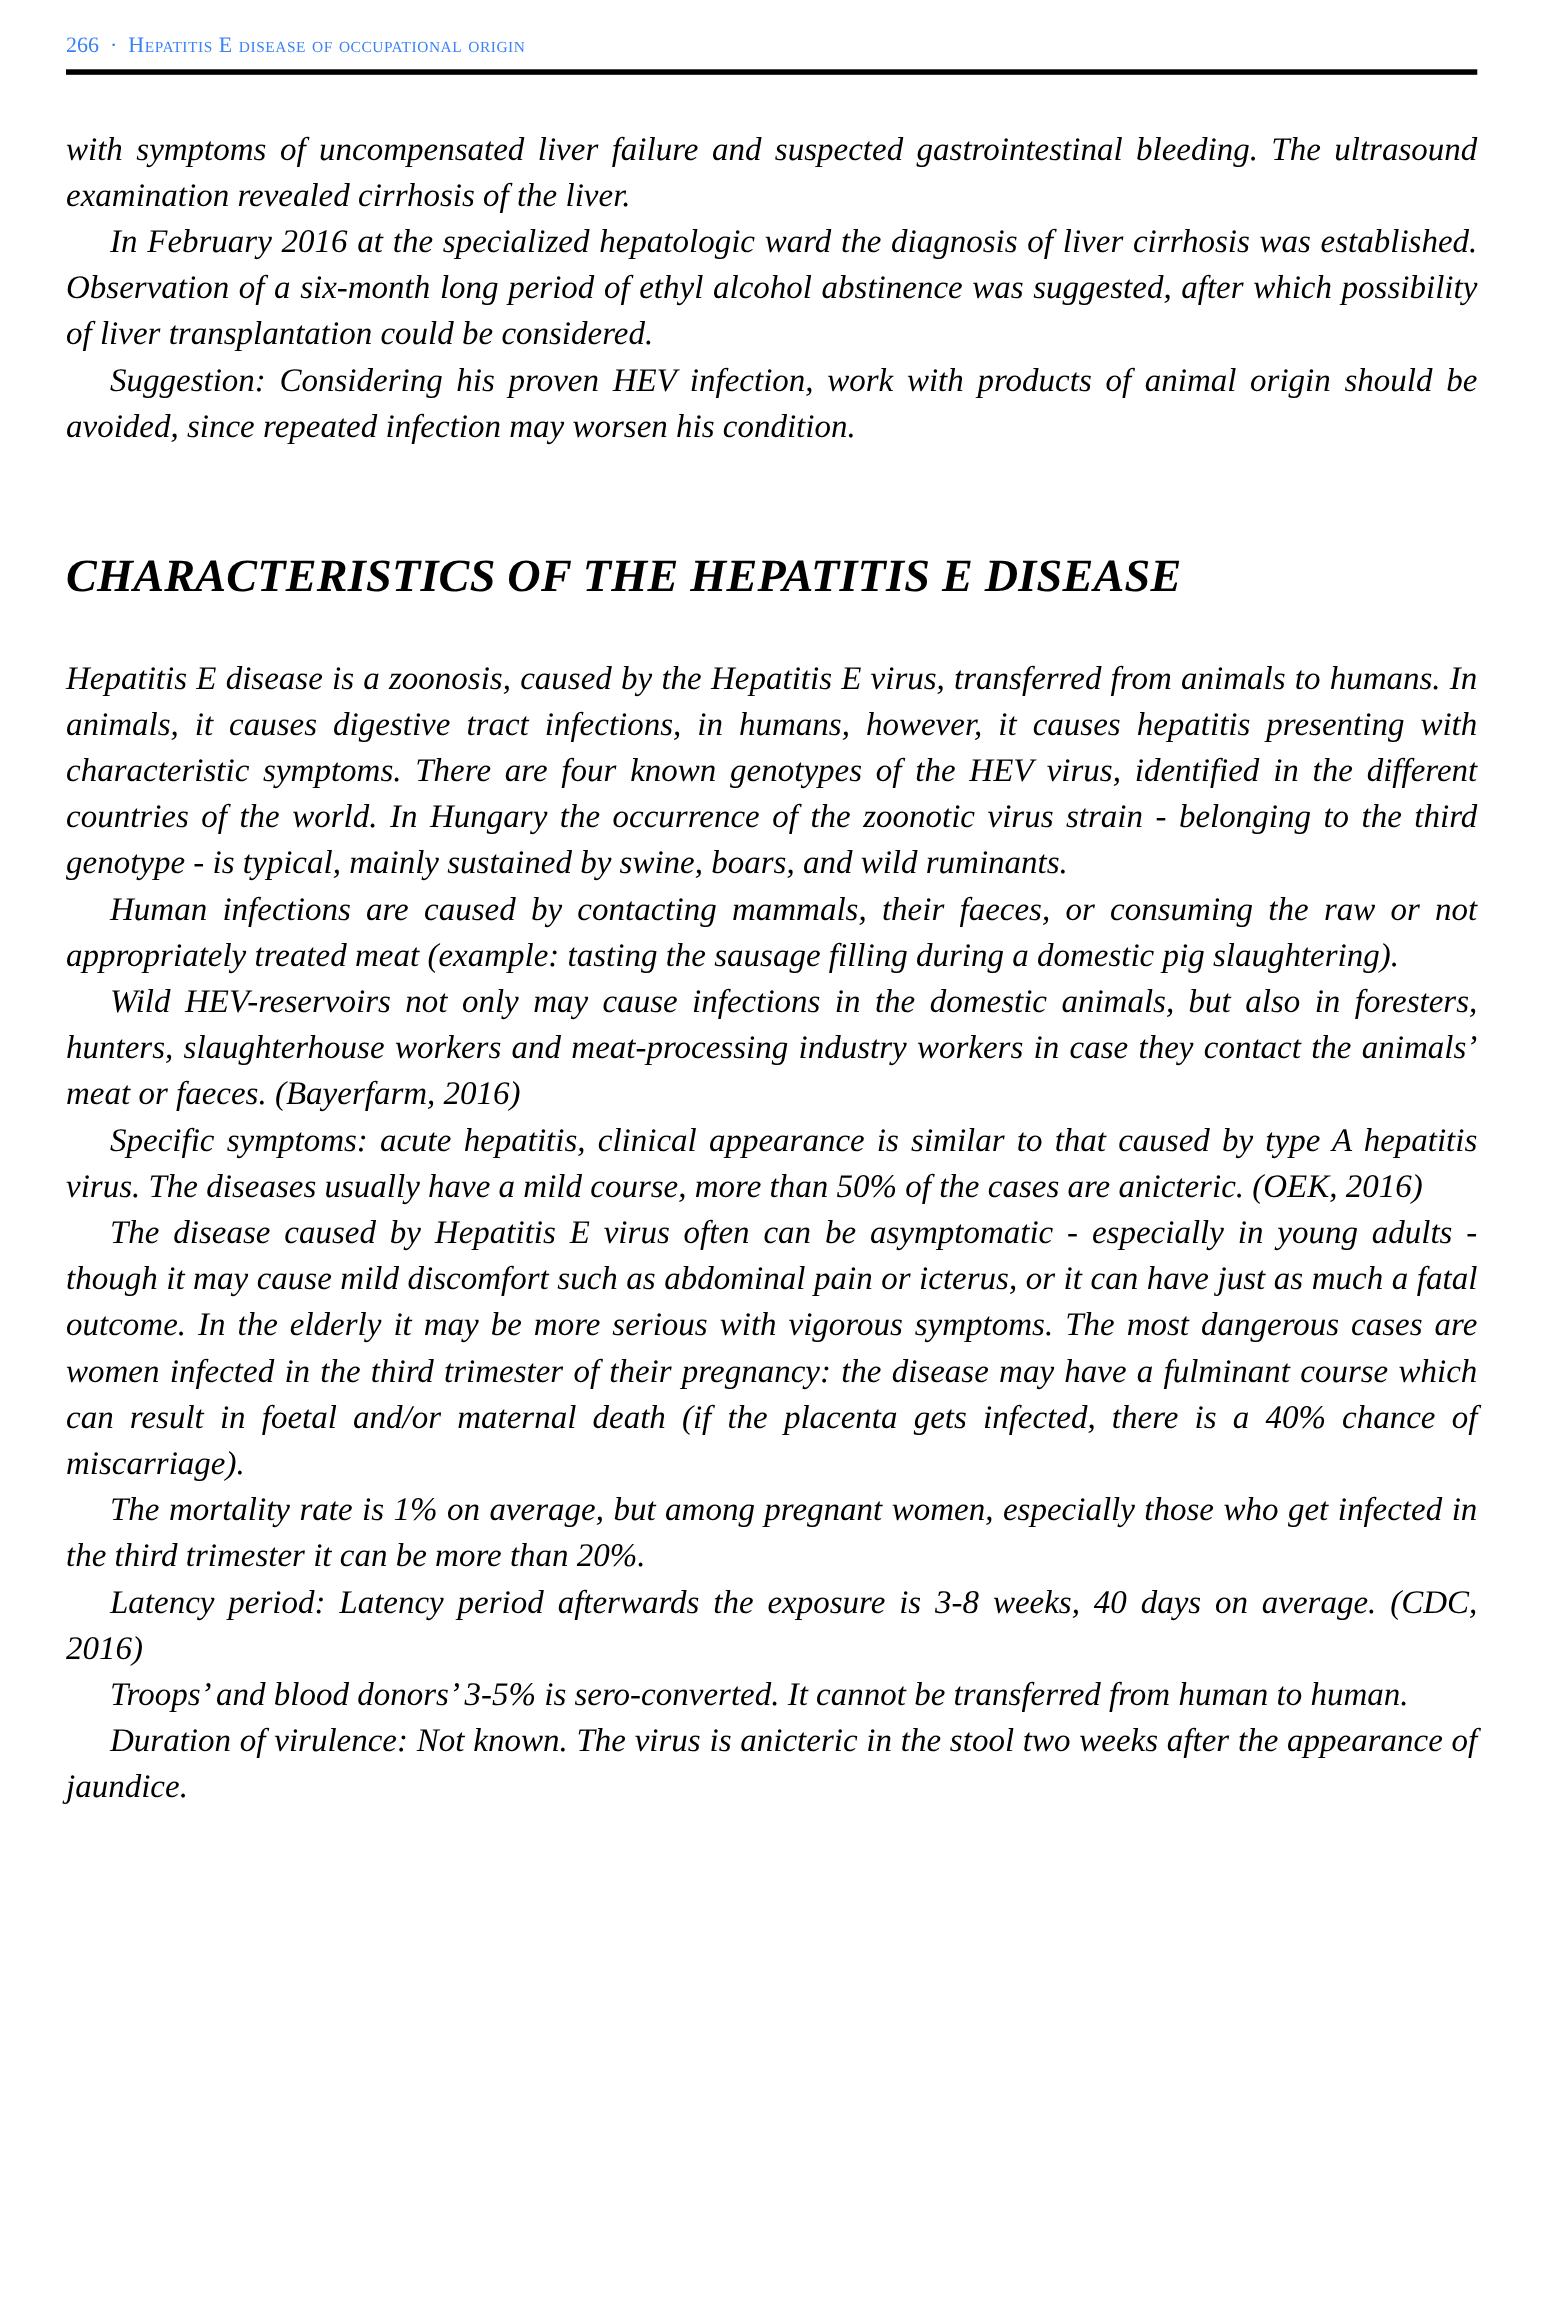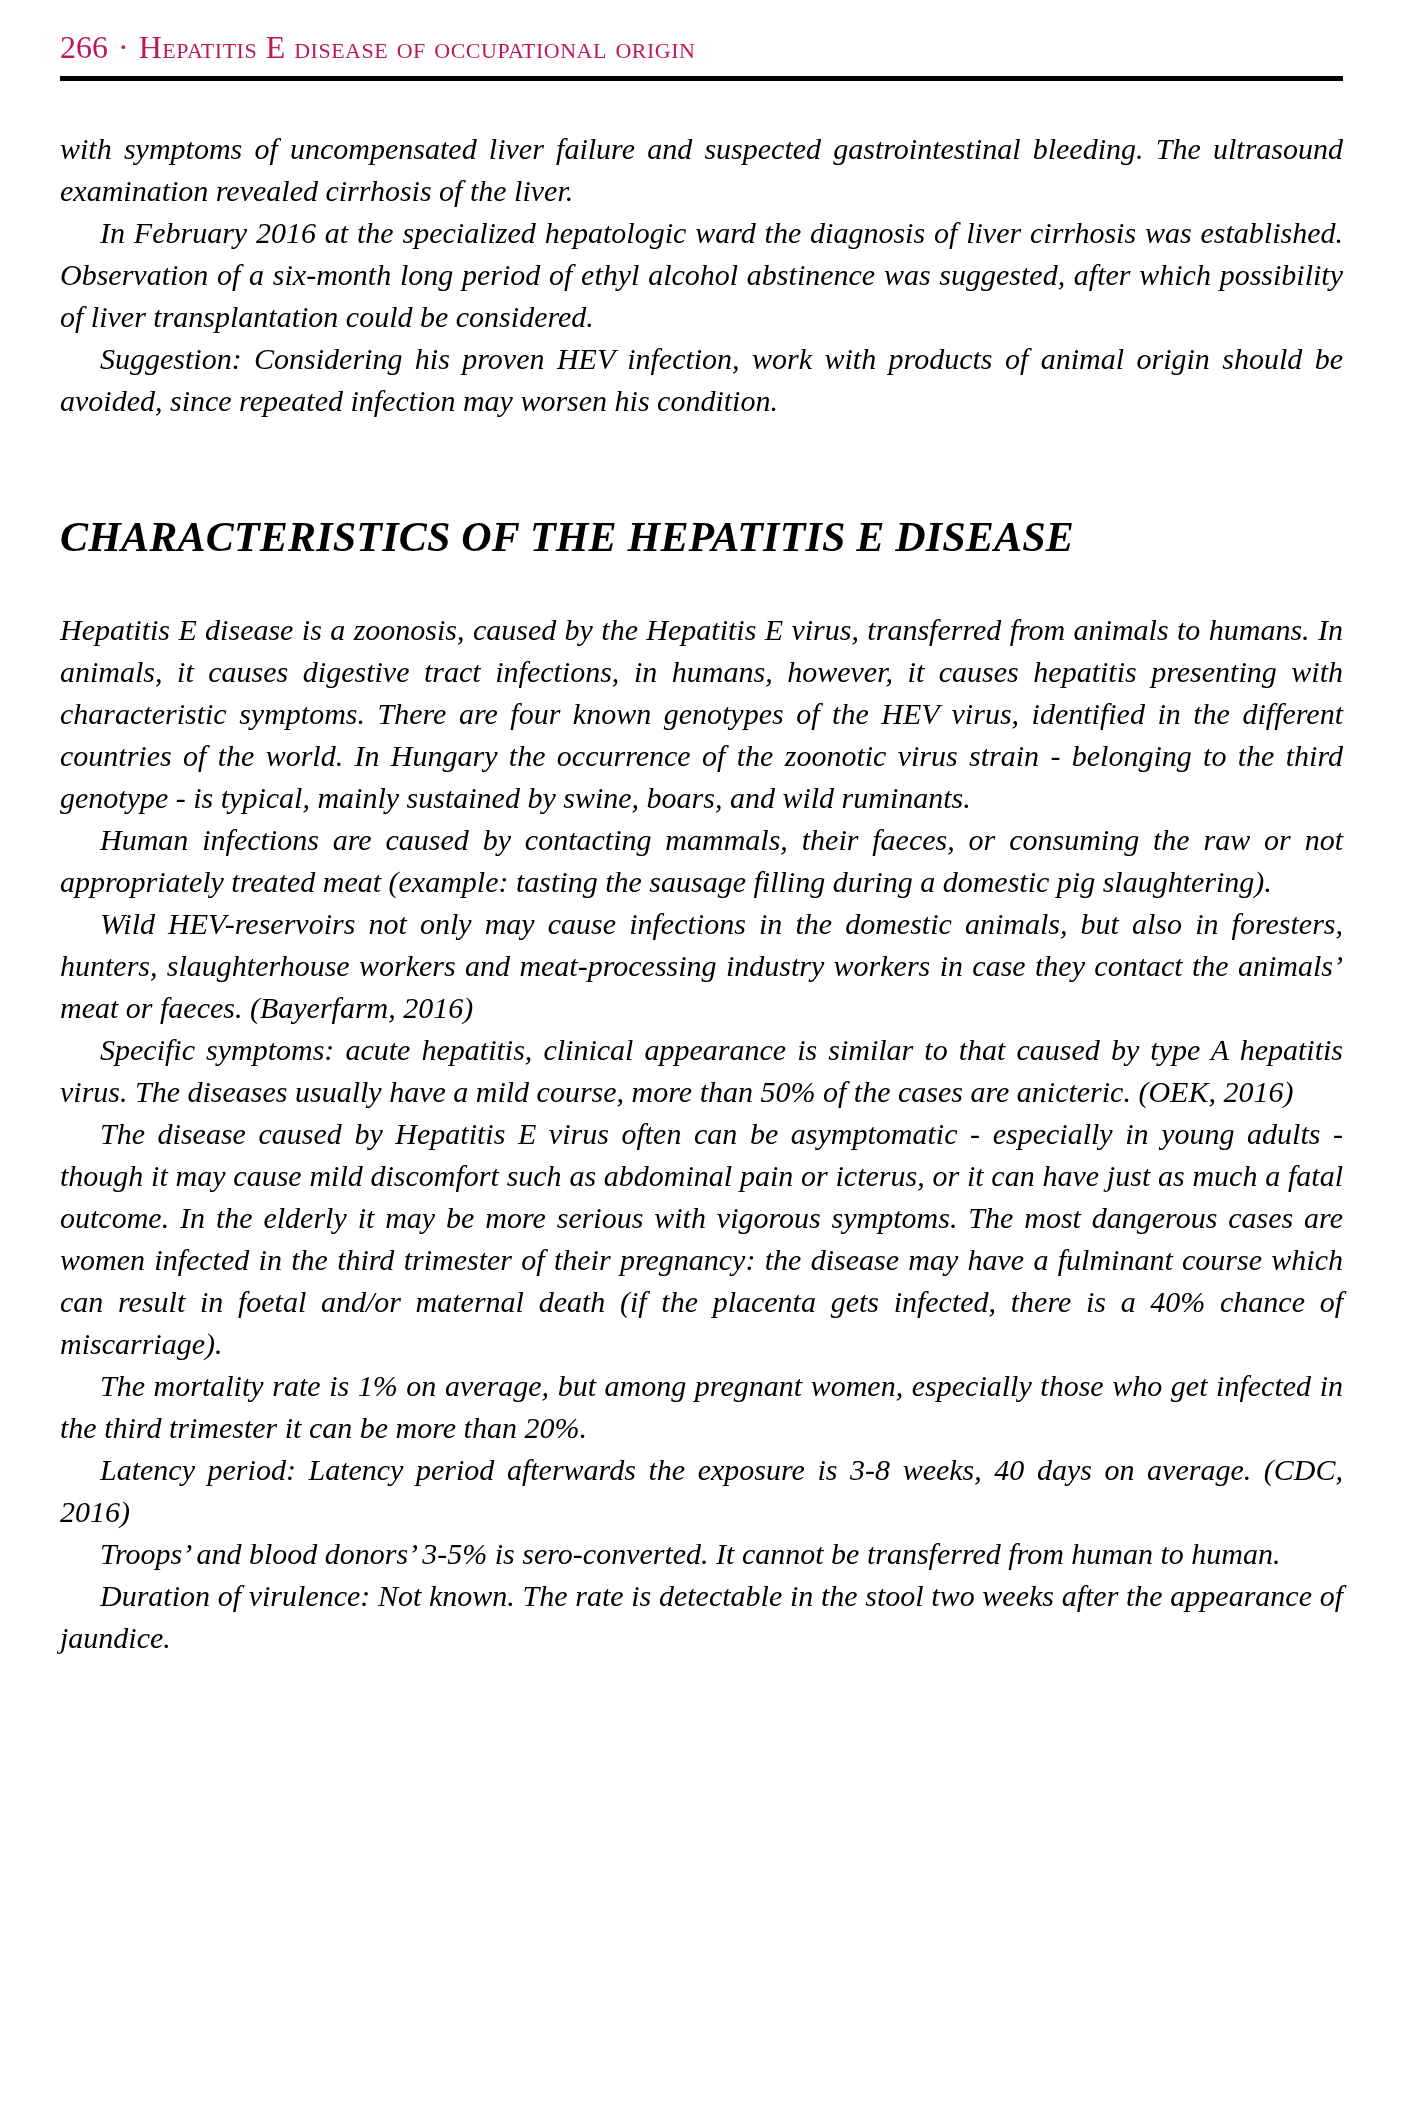--- a/index.html
+++ b/index.html
@@ -12,24 +12,24 @@
     width: 1415px;
     height: 2104px;
     background: #ffffff;
     color: #000000;
     font-family: "Liberation Serif", "DejaVu Serif", serif;
     box-sizing: border-box;
     padding: 30px 72px 0 60px;
     overflow: hidden;
   }
   .running-header {
-    font-size: 32px;
+    font-size: 20px;
     line-height: 1.1;
     white-space: nowrap;
-    color: #be185d;
+    color: #3b82f6;
   }
   .running-header .pageno {
     font-variant: normal;
   }
   .running-header .sep {
     margin: 0 10px;
   }
   .running-header .htitle {
     font-variant: small-caps;
     letter-spacing: 0.5px;
@@ -83,17 +83,17 @@
     <h1 class="section-heading">CHARACTERISTICS OF THE HEPATITIS E DISEASE</h1>
 
     <p>Hepatitis E disease is a zoonosis, caused by the Hepatitis E virus, transferred from animals to humans. In animals, it causes digestive tract infections, in humans, however, it causes hepatitis presenting with characteristic symptoms. There are four known genotypes of the HEV virus, identified in the different countries of the world. In Hungary the occurrence of the zoonotic virus strain - belonging to the third genotype - is typical, mainly sustained by swine, boars, and wild ruminants.</p>
     <p class="indent">Human infections are caused by contacting mammals, their faeces, or consuming the raw or not appropriately treated meat (example: tasting the sausage filling during a domestic pig slaughtering).</p>
     <p class="indent">Wild HEV-reservoirs not only may cause infections in the domestic animals, but also in foresters, hunters, slaughterhouse workers and meat-processing industry workers in case they contact the animals’ meat or faeces. (Bayerfarm, 2016)</p>
     <p class="indent">Specific symptoms: acute hepatitis, clinical appearance is similar to that caused by type A hepatitis virus. The diseases usually have a mild course, more than 50% of the cases are anicteric. (OEK, 2016)</p>
     <p class="indent">The disease caused by Hepatitis E virus often can be asymptomatic - especially in young adults - though it may cause mild discomfort such as abdominal pain or icterus, or it can have just as much a fatal outcome. In the elderly it may be more serious with vigorous symptoms. The most dangerous cases are women infected in the third trimester of their pregnancy: the disease may have a fulminant course which can result in foetal and/or maternal death (if the placenta gets infected, there is a 40% chance of miscarriage).</p>
     <p class="indent">The mortality rate is 1% on average, but among pregnant women, especially those who get infected in the third trimester it can be more than 20%.</p>
     <p class="indent">Latency period: Latency period afterwards the exposure is 3-8 weeks, 40 days on average. (CDC, 2016)</p>
     <p class="indent">Troops’ and blood donors’ 3-5% is sero-converted. It cannot be transferred from human to human.</p>
-    <p class="indent">Duration of virulence: Not known. The rate is detectable in the stool two weeks after the appearance of jaundice.</p>
+    <p class="indent">Duration of virulence: Not known. The virus is anicteric in the stool two weeks after the appearance of jaundice.</p>
 
   </div>
 
 </div>
 
 </body></html>

